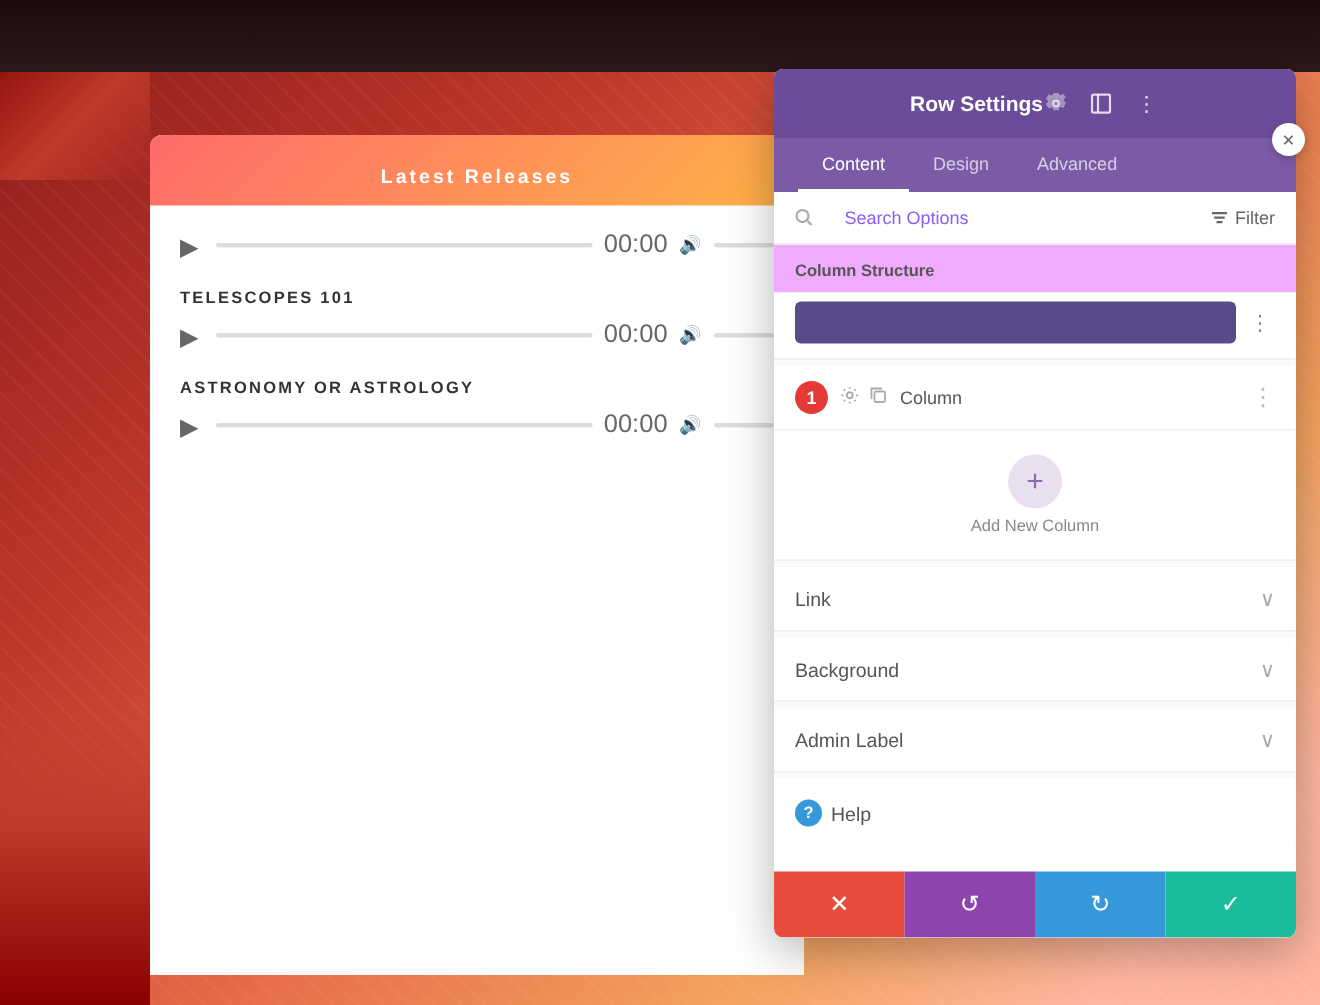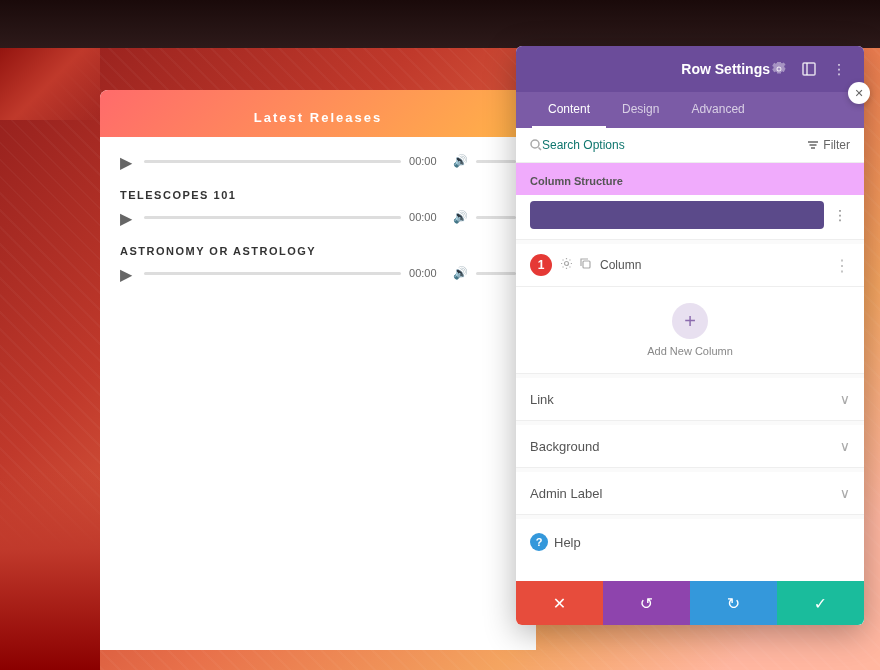--- a/index.html
+++ b/index.html
@@ -144,21 +144,21 @@
     }
 
     .progress-bar-fill {
       height: 100%;
       background: #999;
       border-radius: 2px;
       width: 0%;
     }
 
     .time-display {
-      font-size: 11px;
+      font-size: 17px;
       color: #666;
       min-width: 36px;
     }
 
     .volume-icon {
       color: #666;
       font-size: 12px;
     }
 
     .volume-slider {
@@ -178,21 +178,21 @@
       border-radius: 6px;
       box-shadow: 0 8px 32px rgba(0,0,0,0.3);
       overflow: hidden;
     }
 
     .panel-header {
       background: #6B4C9A;
       padding: 14px 16px;
       display: flex;
       align-items: center;
-      justify-content: flex-end;
+      justify-content: center;
     }
 
     .panel-title {
       color: white;
       font-size: 14px;
       font-weight: 600;
     }
 
     .panel-header-icons {
       display: flex;
@@ -257,22 +257,22 @@
       border-bottom: 1px solid #eee;
       display: flex;
       align-items: center;
       justify-content: space-between;
       background: white;
     }
 
     .search-input-wrap {
       display: flex;
       align-items: center;
-      gap: 0;
-      color: #0f766e;
+      gap: 21px;
+      color: #8b5cf6;
       font-size: 12px;
     }
 
     .filter-btn {
       display: flex;
       align-items: center;
       gap: 4px;
       font-size: 12px;
       color: #666;
       cursor: pointer;

